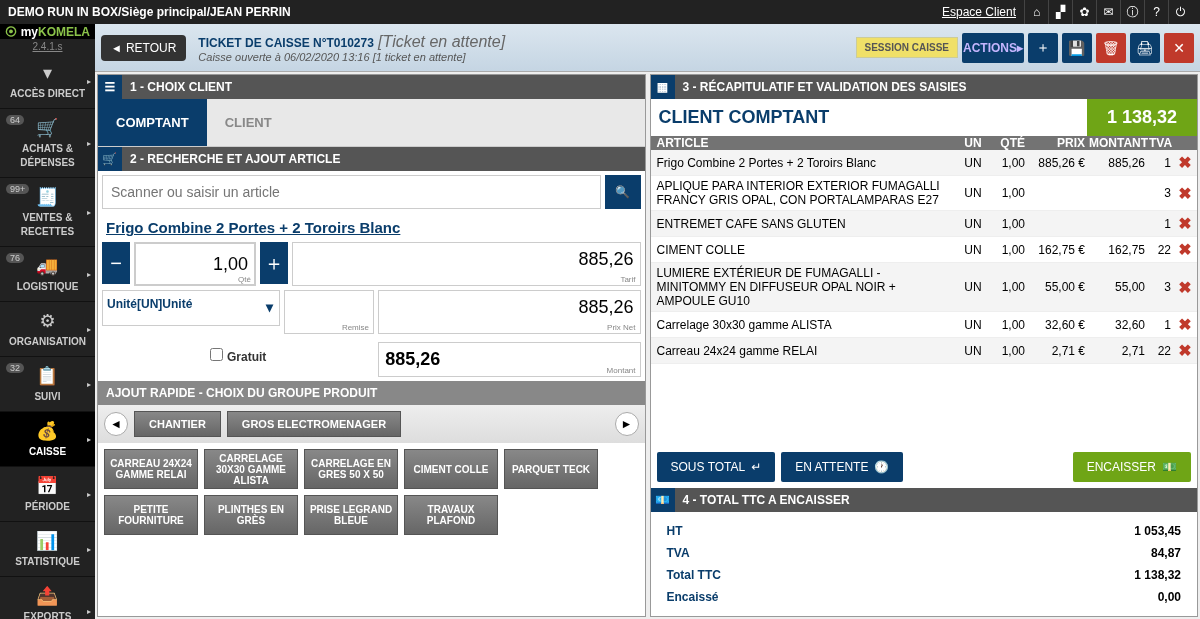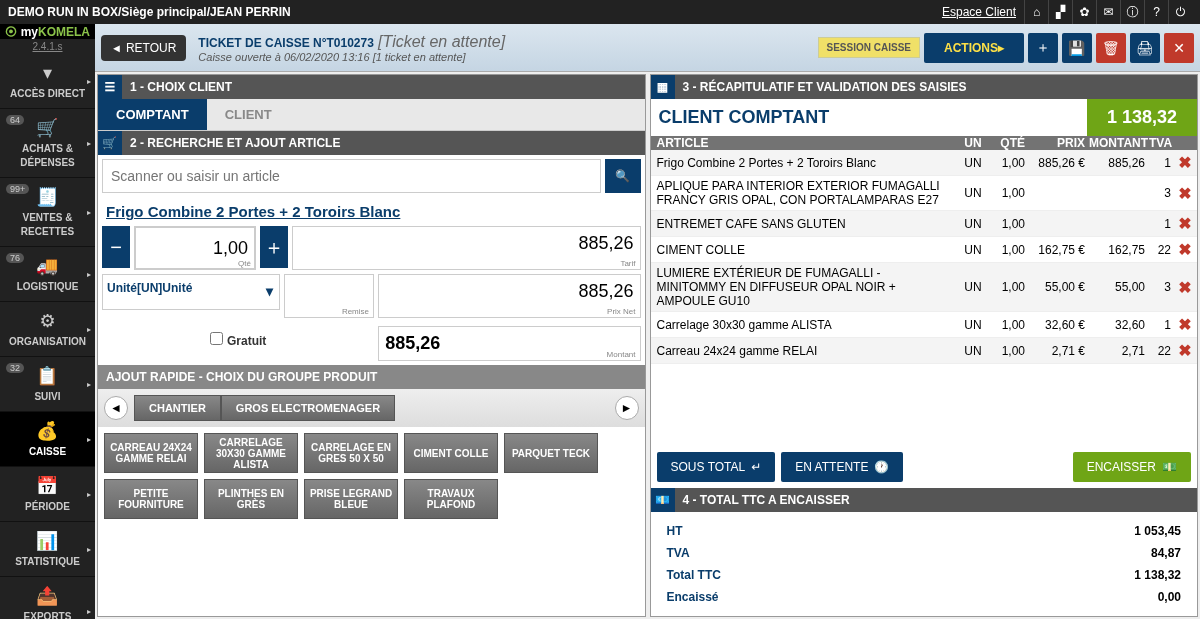--- a/index.html
+++ b/index.html
@@ -22,29 +22,29 @@
 .smenu.active{background:#000}
 .smenu.active .lbl{color:#fff}
 .content{flex:1;display:flex;flex-direction:column}
 .header{background:linear-gradient(#dbe6ef,#c5d5e3);height:48px;display:flex;align-items:center;padding:0 6px;border-bottom:1px solid #aaa}
 .retour{background:#333;color:#fff;padding:6px 10px;border-radius:4px;font-size:11px;cursor:pointer;display:flex;align-items:center;gap:4px}
 .header .title{flex:1;padding-left:12px}
 .header .t1{font-size:15px;font-weight:bold;color:#0a3d6b}
 .header .t1 .sub{font-style:italic;color:#666;font-weight:normal;font-size:16px}
 .header .t2{font-size:11px;font-style:italic;color:#555}
 .sessbtn{background:#f0e068;border:1px solid #cc9;padding:4px 8px;font-size:10px;font-weight:bold;color:#555;text-align:center;line-height:1.1;margin-right:4px;cursor:pointer}
-.actbtn{background:#0a3d6b;color:#fde047;padding:8px 20px;font-weight:bold;cursor:pointer;border-radius:2px;font-size:12px}
+.actbtn{background:#0a3d6b;color:#c4b5fd;padding:8px 1px;font-weight:bold;cursor:pointer;border-radius:2px;font-size:12px}
 .iconbtn{width:30px;height:30px;display:flex;align-items:center;justify-content:center;color:#fff;margin-left:4px;cursor:pointer;border-radius:2px;font-size:14px}
 .bl{background:#0a3d6b}.rd{background:#c0392b}
 .panels{flex:1;display:flex;gap:4px;padding:2px;overflow:hidden}
 .panel{flex:1;background:#fff;border:1px solid #999;display:flex;flex-direction:column;overflow:hidden}
 .phead{background:#555;color:#fff;padding:5px 8px;font-weight:bold;font-size:13px;display:flex;align-items:center;gap:8px}
 .phead .picon{background:#0a3d6b;width:24px;height:24px;display:flex;align-items:center;justify-content:center;margin:-5px 0 -5px -8px}
 .tabs{display:flex;background:#e8e8e8;border-bottom:1px solid #ccc}
-.tab{padding:8px 18px;font-weight:bold;font-size:13px;cursor:pointer;color:#888}
+.tab{padding:16px 18px;font-weight:bold;font-size:13px;cursor:pointer;color:#888}
 .tab.active{background:#0a3d6b;color:#fff}
 .searchrow{display:flex;padding:4px;gap:4px}
 .searchrow input{flex:1;padding:8px;border:1px solid #ccc;font-size:14px}
 .searchrow .sbtn{width:36px;background:#0a3d6b;color:#fff;display:flex;align-items:center;justify-content:center;cursor:pointer}
 .linklbl{color:#0a3d6b;font-weight:bold;font-size:15px;text-decoration:underline;padding:6px 8px;cursor:pointer}
 .qtyrow{display:flex;gap:4px;padding:0 4px}
 .qbox{border:1px solid #ccc;display:flex;align-items:center;position:relative;background:#fff}
 .qbox .small{position:absolute;bottom:1px;right:4px;font-size:8px;color:#888}
 .pm{width:28px;height:42px;background:#0a3d6b;color:#fff;display:flex;align-items:center;justify-content:center;font-size:20px;cursor:pointer}
 .qval{width:120px;text-align:right;padding:0 6px;font-size:18px;height:42px;border:1px solid #ccc}
@@ -178,21 +178,21 @@
     <div class="flexr">
      <div style="flex:1" class="gratuit"><input type="checkbox" style=""><span>Gratuit</span></div>
      <div class="qbox" style="flex:1">
               <div class="biglbl">885,26</div>
               <span class="small">Montant</span>
             </div>
     </div>
     <div class="shead">AJOUT RAPIDE - CHOIX DU GROUPE PRODUIT</div>
     <div class="grouprow">
      <div class="garrow">◄</div>
-     <div id="groups" style="display:flex;gap:0;flex:1">
+     <div id="groups" style="display:flex;gap:6px;flex:1">
               <div class="gbtn">CHANTIER</div>
               <div class="gbtn">GROS ELECTROMENAGER</div>
             </div>
      <div class="garrow">►</div>
     </div>
     <div class="prodgrid" id="prods">
             <div class="pbtn">CARREAU 24X24 GAMME RELAI</div>
             <div class="pbtn">CARRELAGE 30X30 GAMME ALISTA</div>
             <div class="pbtn">CARRELAGE EN GRES 50 X 50</div>
             <div class="pbtn">CIMENT COLLE</div>

